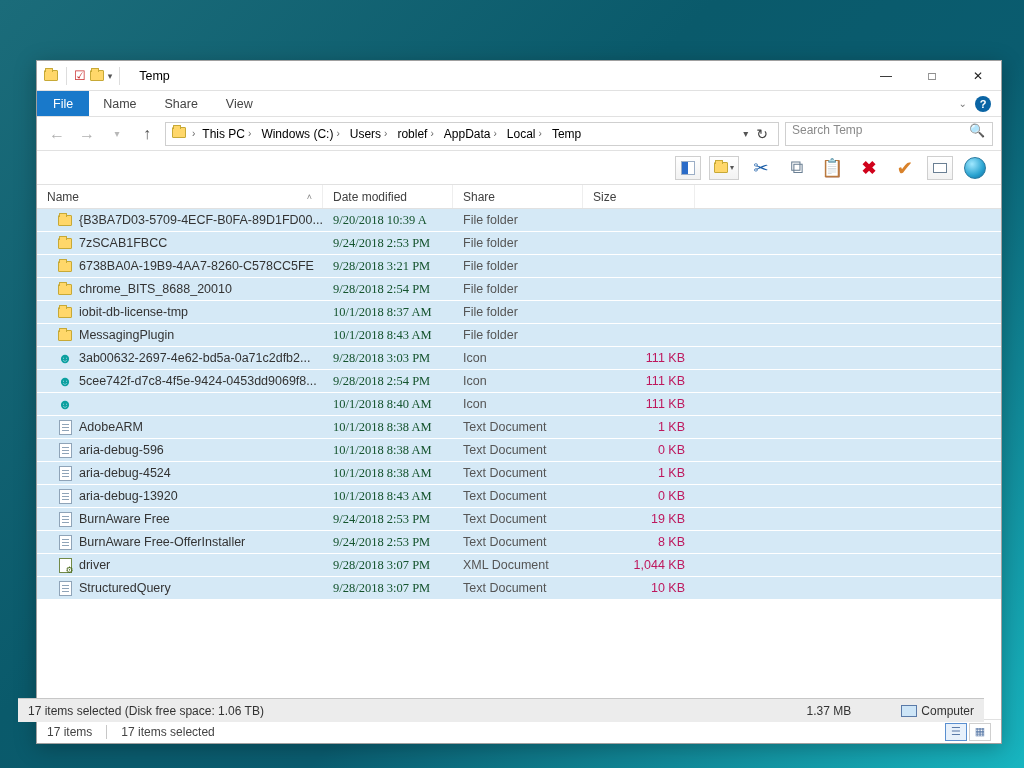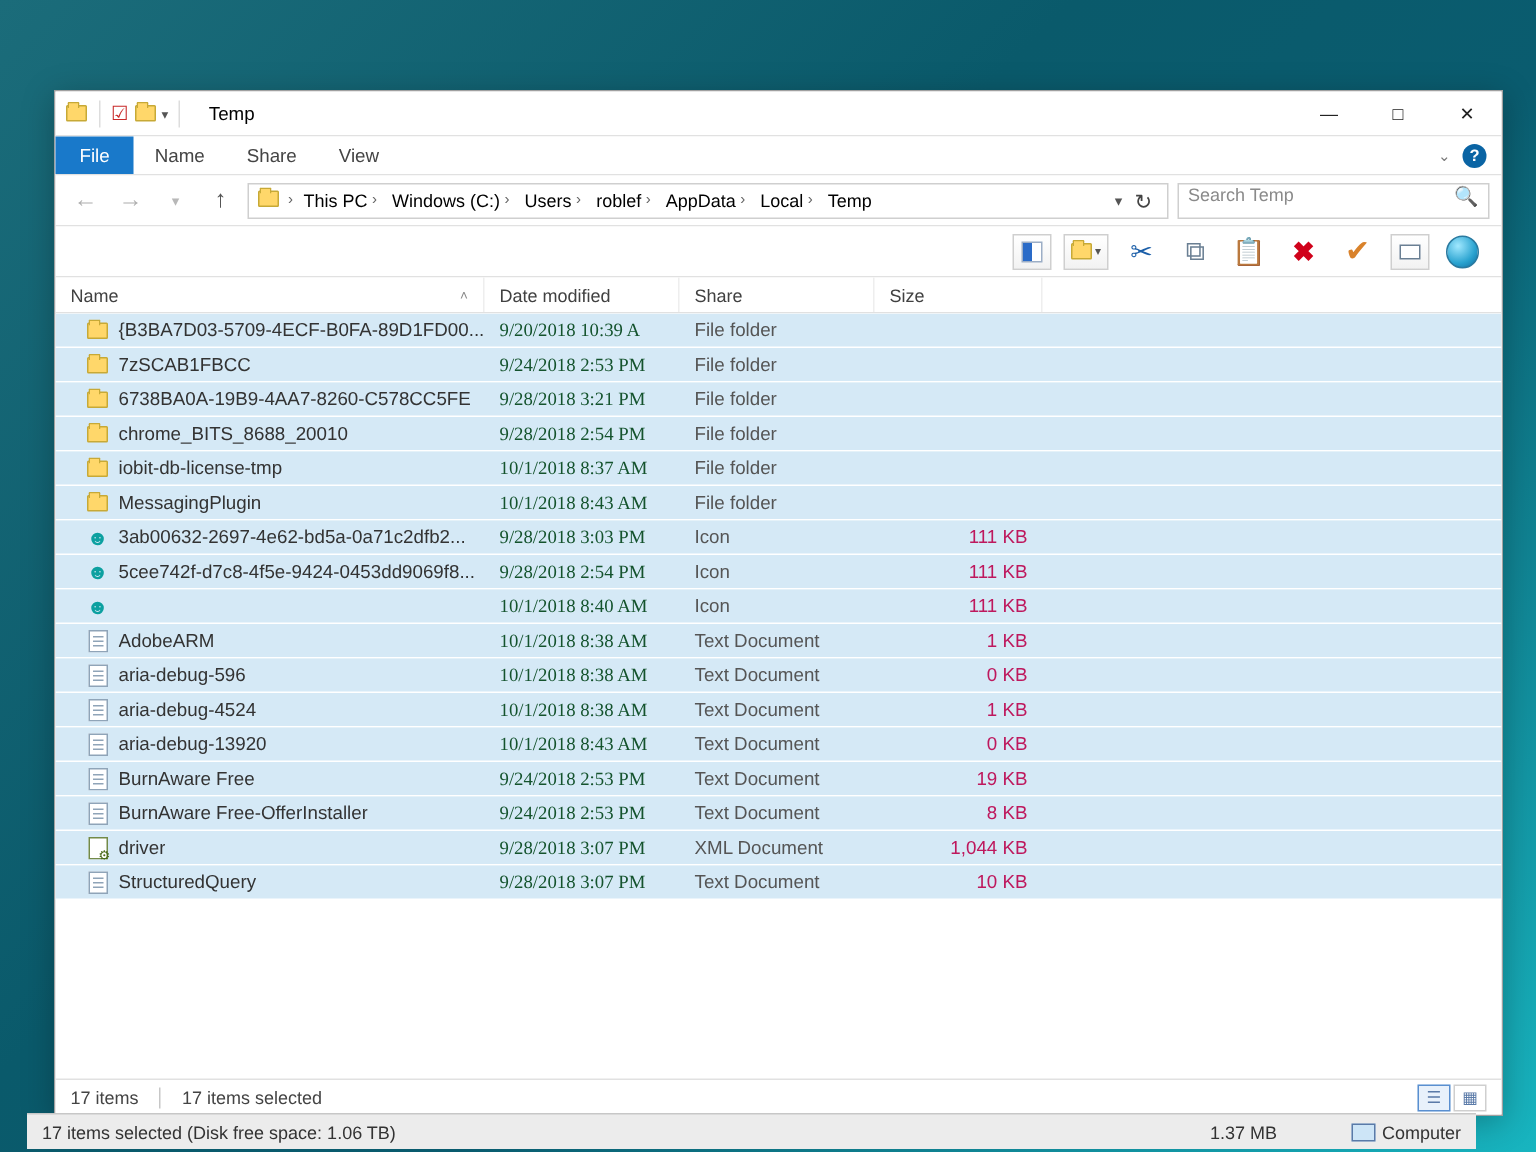--- a/index.html
+++ b/index.html
@@ -607,20 +607,20 @@
       <span>17 items selected</span>
     </div>
     <div class="viewswitch">
       <div class="vbtn active">☰</div>
       <div class="vbtn">▦</div>
     </div>
   </div>
 
 </div>
 
-<div class="status2" style="top:712px">
+<div class="status2" style="top:668px">
   <span>17 items selected (Disk free space: 1.06 TB)</span>
   <div class="status2-right">
     <span>1.37 MB</span>
     <span><span class="comp-ico"></span><span>Computer</span></span>
   </div>
 </div>
 </div>
 
 </body></html>

